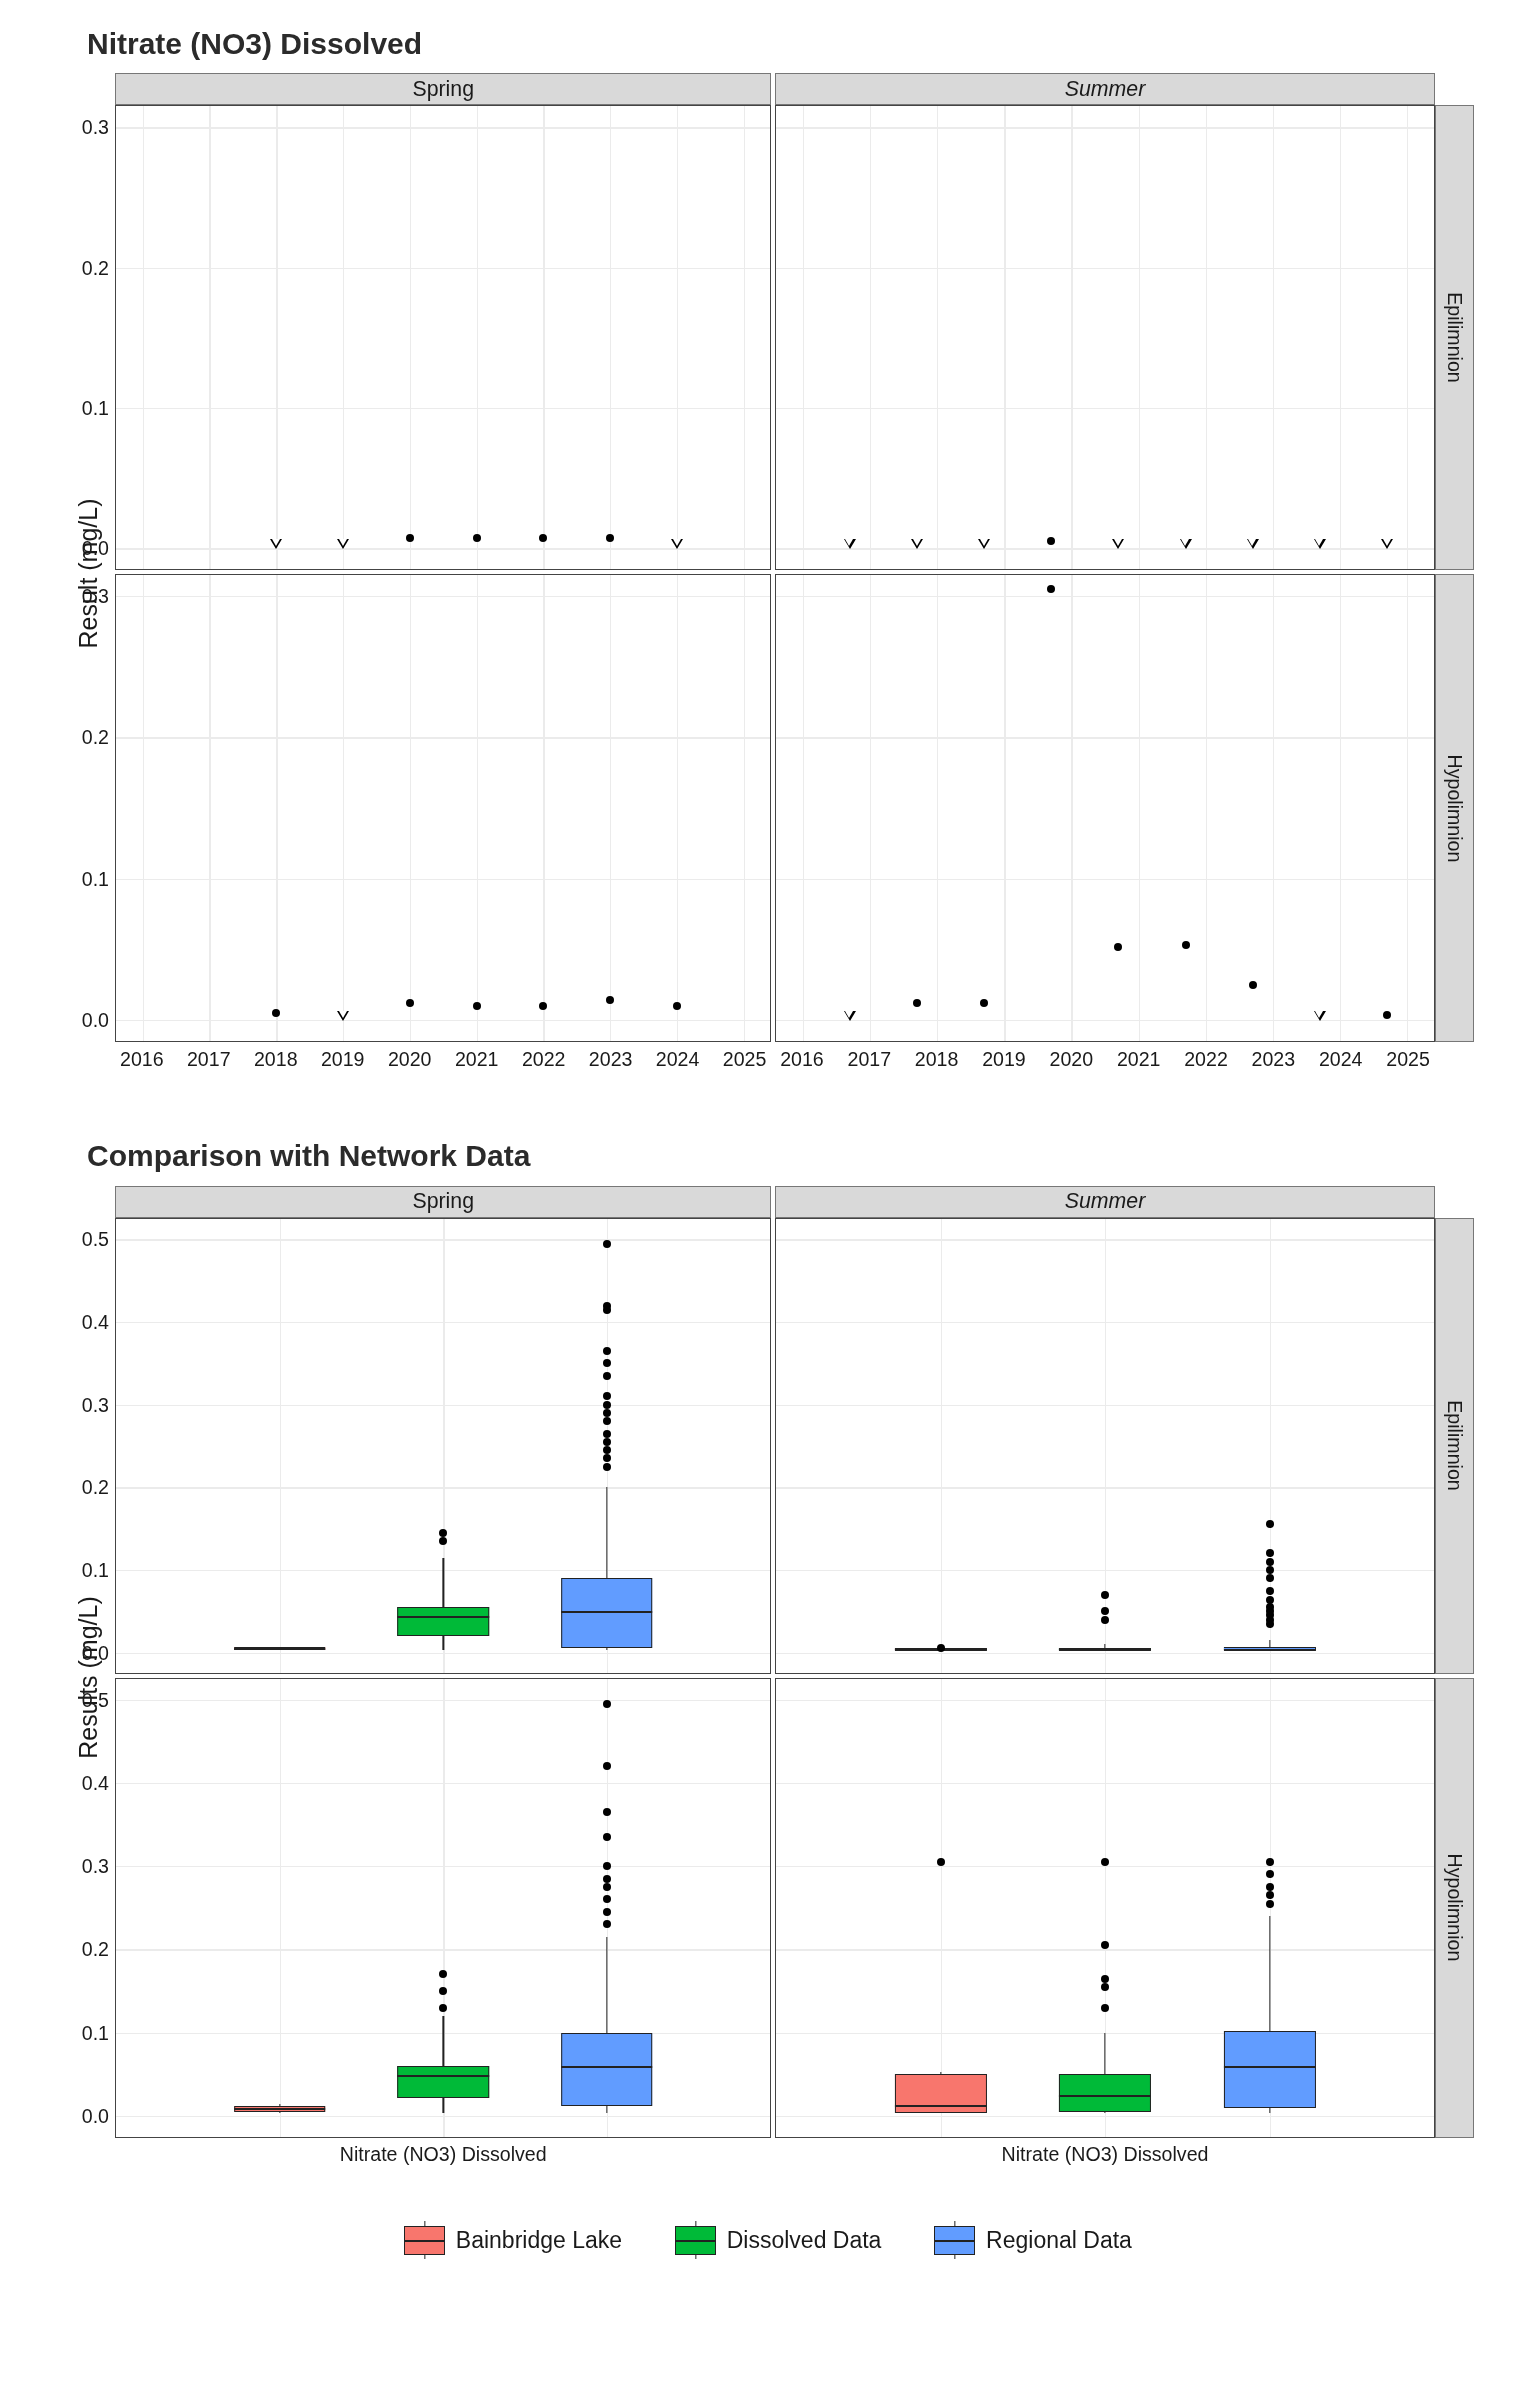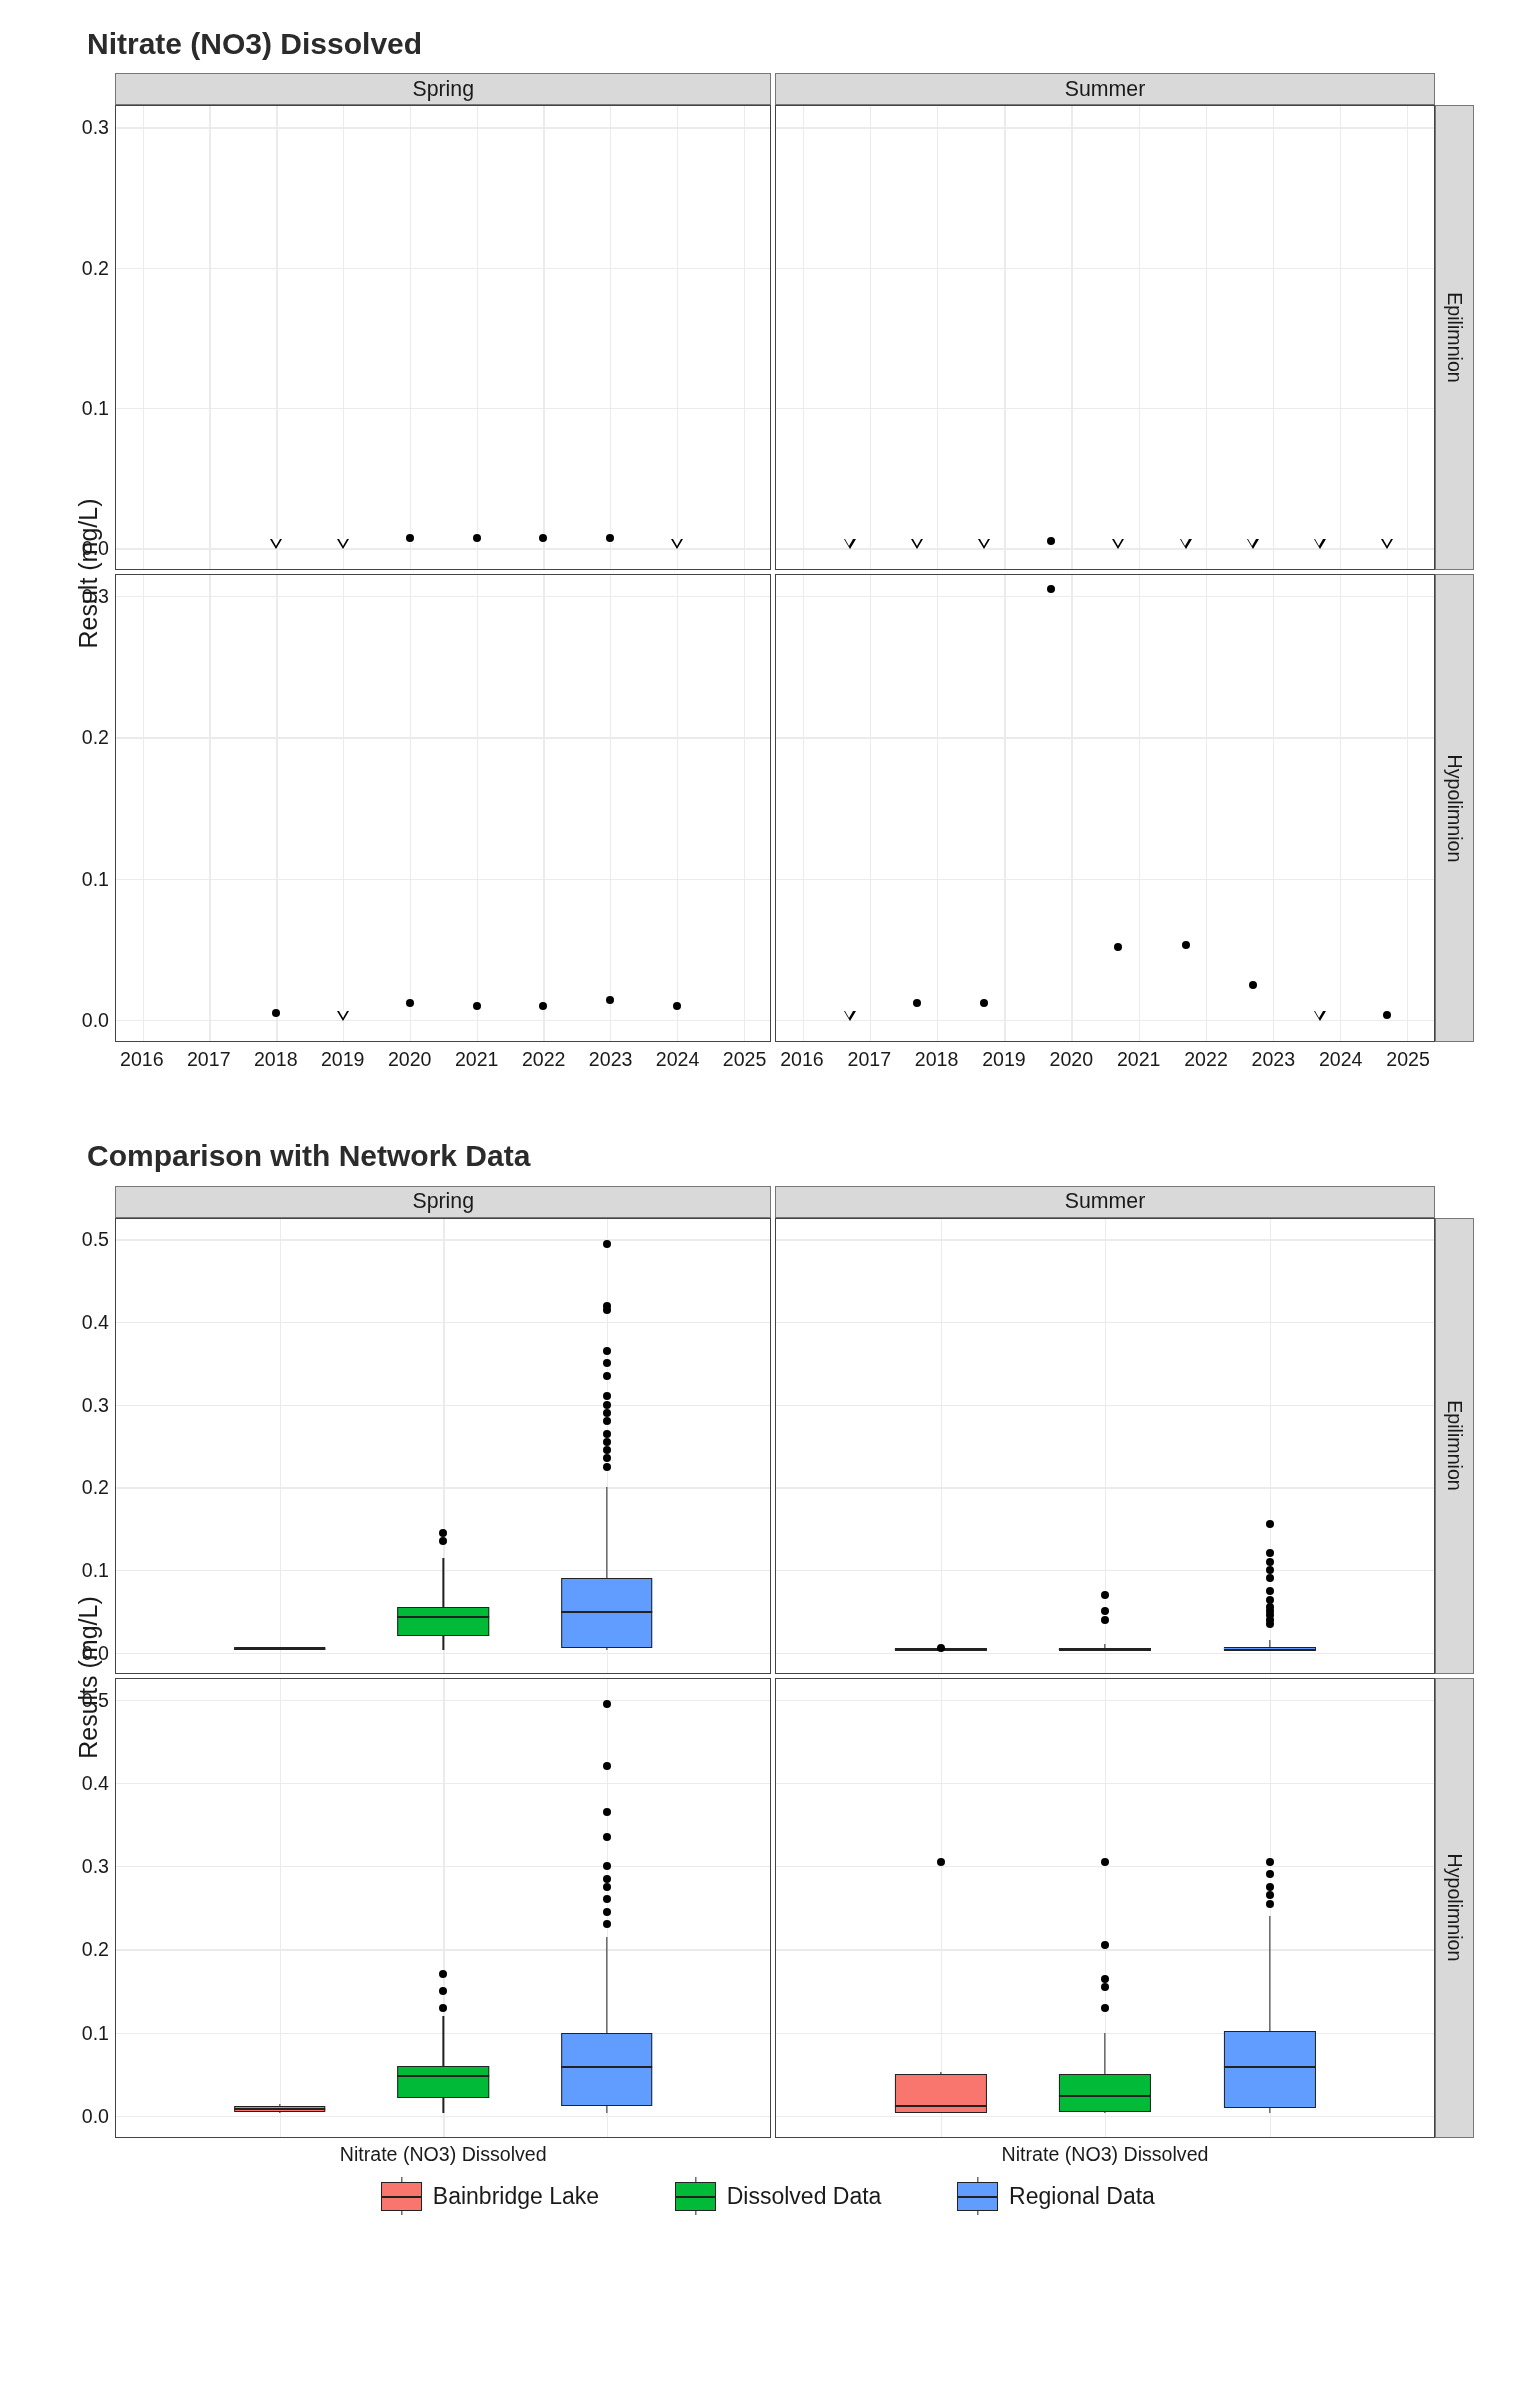--- a/index.html
+++ b/index.html
@@ -51,21 +51,21 @@
   .col-strip {
     grid-row: 1;
     background: #d9d9d9;
     border: 0.9px solid #777;
     display: flex;
     align-items: center;
     justify-content: center;
     font-size: 21.3px;
   }
   .col-strip.c1 { grid-column: 2; margin-right: 3.6px; }
-  .col-strip.c2 { grid-column: 3; }
+  .col-strip.c2 { grid-column: 3; font-style: italic; }
   .row-strip {
     grid-column: 4;
     background: #d9d9d9;
     border: 0.9px solid #777;
     display: flex;
     align-items: center;
     justify-content: center;
   }
   .row-strip span {
     transform: rotate(90deg);
@@ -160,23 +160,24 @@
   }
   .whisker {
     position: absolute;
     width: 1.3px;
     background: #222;
     transform: translateX(-50%);
   }
   
   .legend {
     width: 1412px;
+    margin-top: 44px;
     display: flex;
     justify-content: center;
-    gap: 76px;
+    gap: 53px;
   }
   .legend-item {
     display: flex;
     align-items: center;
     gap: 10.7px;
     font-size: 23px;
   }
   .legend-key {
     width: 39px;
     height: 27px;

